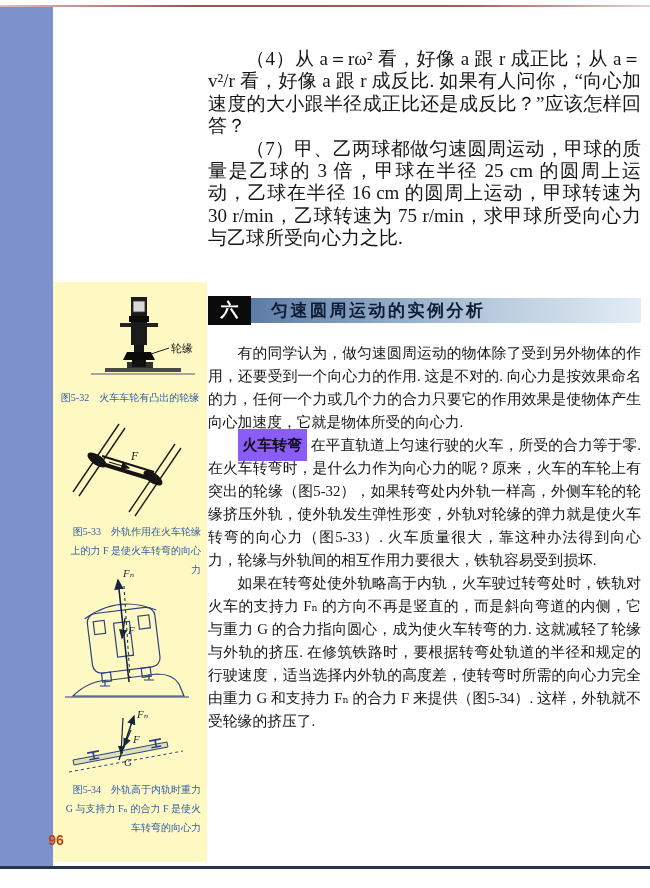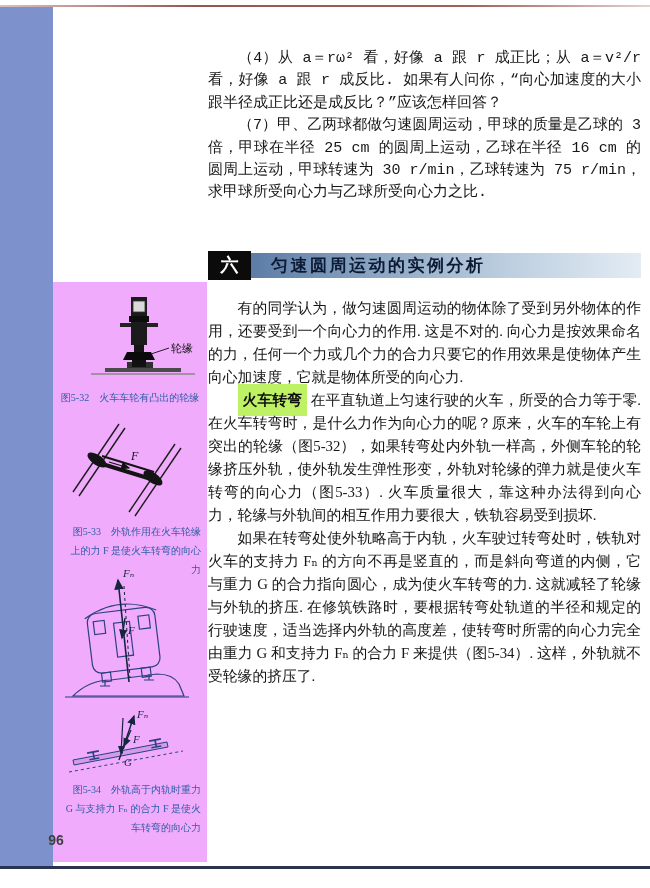--- a/index.html
+++ b/index.html
@@ -2,35 +2,35 @@
 <html><head>
 <meta charset="utf-8">
 <style>
   html,body{margin:0;padding:0;background:#ffffff;}
   .page{position:relative;width:650px;height:888px;background:#ffffff;overflow:hidden;
         font-family:"Liberation Serif","DejaVu Serif",serif;color:#161616;}
   .top-rule{position:absolute;left:0;top:5px;width:650px;height:2px;
         background:linear-gradient(90deg,#dcc0bc,#96554f 30%,#a06058 72%,#e4d2ce);}
   .bottom-rule{position:absolute;left:0;top:866px;width:650px;height:3px;background:#2a3450;}
   .side-strip{position:absolute;left:0;top:7px;width:53px;height:859px;background:#7d92cc;}
-  .fig-panel{position:absolute;left:53px;top:282px;width:154px;height:580px;background:#f0abfc;}
+  .fig-panel{position:absolute;left:53px;top:282px;width:154px;height:580px;background:#fef9c3;}
   .page-num{position:absolute;left:34px;top:832px;width:44px;text-align:center;
-        font-weight:bold;font-size:14px;color:#404040;font-family:"Liberation Sans",sans-serif;}
+        font-weight:bold;font-size:14px;color:#c2410c;font-family:"Liberation Sans",sans-serif;}
   .content{position:absolute;left:208px;top:48px;width:433px;}
-  .problems p{margin:0;font-size:15px;line-height:22.4px;text-indent:2em;text-align:justify;font-family:Liberation Mono, monospace;}
+  .problems p{margin:0;font-size:19px;line-height:22.4px;text-indent:2em;text-align:justify;}
   .banner{display:flex;align-items:stretch;height:29px;margin-top:46px;}
   .banner .num{width:43px;background:#0b0b0b;color:#ffffff;font-size:18px;font-weight:bold;
         display:flex;align-items:center;justify-content:center;font-family:"Liberation Sans",sans-serif;}
   .banner .bar{flex:1;margin-top:2px;height:25px;
         background:linear-gradient(90deg,#5d7ca6,#85a0bf 28%,#b8cbdd 62%,#e3ecf4);
         display:flex;align-items:center;padding-left:20px;font-size:17px;font-weight:bold;
         color:#0c1a34;letter-spacing:2.5px;font-family:"Liberation Sans",sans-serif;}
   .main-paras{margin-top:17px;}
   .main-paras p{margin:0;font-size:14.8px;line-height:23px;text-indent:2em;text-align:justify;}
-  .hl{background:#bef264;font-weight:bold;padding:8px 5px;color:#0e0e0e;}
+  .hl{background:#8b5cf6;font-weight:bold;padding:8px 5px;color:#0e0e0e;}
   .fig-cap{position:absolute;color:#2e5ca6;font-size:10px;line-height:19px;text-align:right;}
   .cap32{left:4px;top:106px;width:146px;text-align:center;}
   .cap33{left:10px;top:240px;width:138px;}
   .cap34{left:10px;top:498px;width:138px;}
   .fig32svg{position:absolute;left:30px;top:10px;width:120px;height:90px;}
   .fig33svg{position:absolute;left:16px;top:136px;width:120px;height:100px;}
   .fig34svg{position:absolute;left:8px;top:284px;width:132px;height:212px;}
   svg text{font-family:"Liberation Serif","DejaVu Serif",serif;}
 </style>
 </head>

